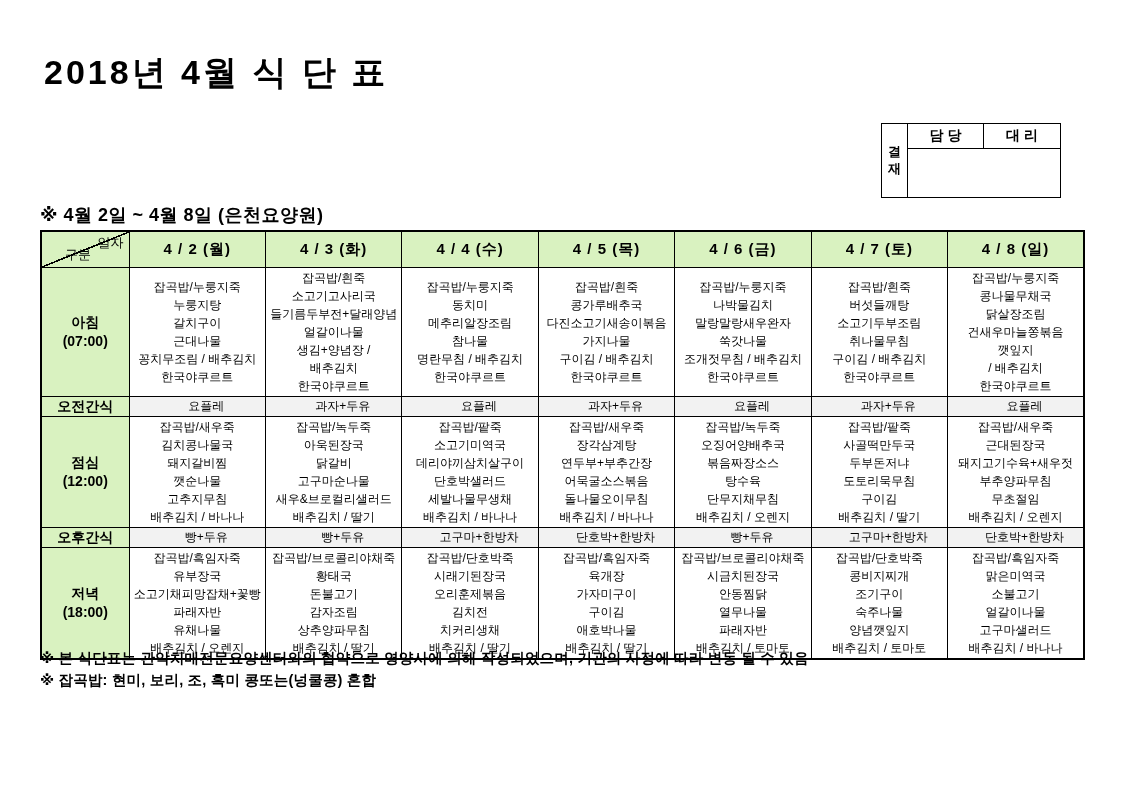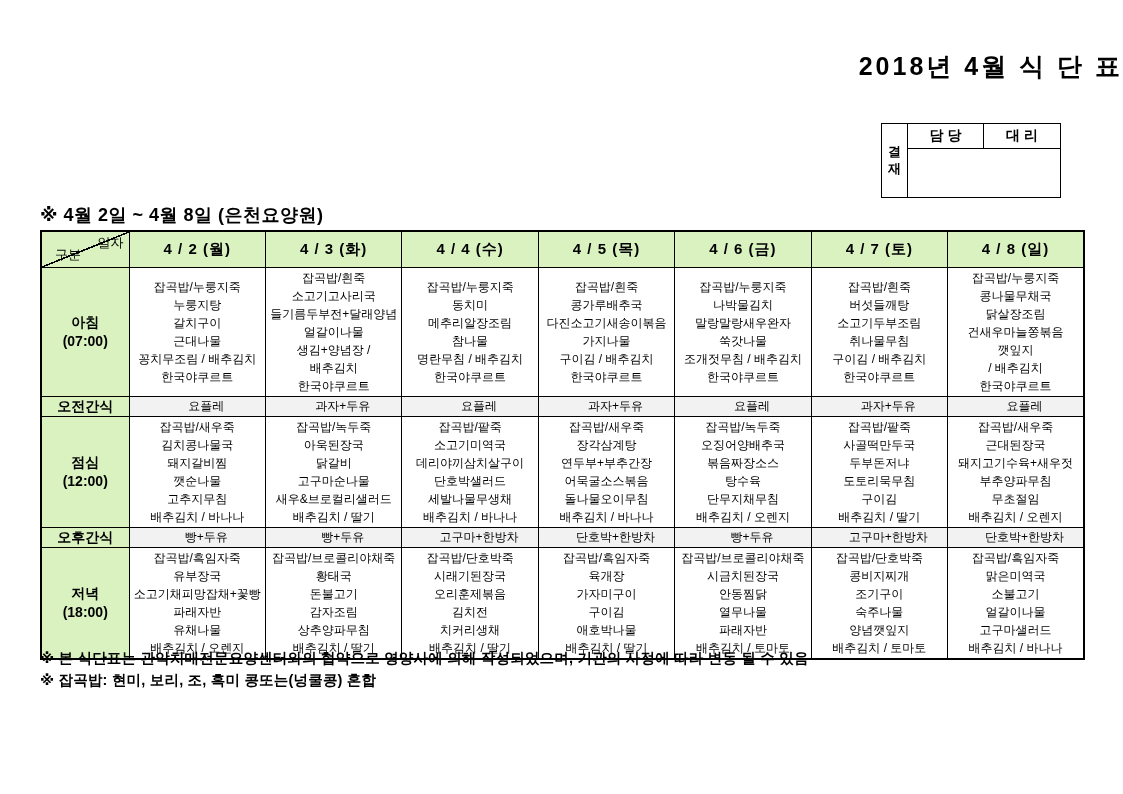--- a/index.html
+++ b/index.html
@@ -13,22 +13,22 @@
     background:#fff;
     font-family:"Liberation Sans","DejaVu Sans",sans-serif;
     color:#000;
     position:relative;
     overflow:hidden;
   }
   .page{position:relative;width:1123px;height:794px;}
 
   .title{
     position:absolute;top:50px;left:0;width:100%;
-    text-align:right;
-    font-size:25px;font-weight:bold;letter-spacing:3px;
+    text-align:left;
+    font-size:34px;font-weight:bold;letter-spacing:3px;padding-left:44px;
   }
 
   
   .approval{
     position:absolute;left:881px;top:123px;width:180px;height:75px;
     display:flex;border:1px solid var(--border);
     background:#fff;
   }
   .approval-left{
     width:26px;border-right:1px solid var(--border);
@@ -76,21 +76,21 @@
     background:
       linear-gradient(to bottom right,
         transparent calc(50% - 0.8px),
         var(--border) calc(50% - 0.8px),
         var(--border) calc(50% + 0.8px),
         transparent calc(50% + 0.8px)),
       var(--green);
     font-size:13px;font-weight:normal;margin-left:30px;
   }
   .corner-top{position:absolute;top:2px;right:5px;}
-  .corner-bottom{position:absolute;bottom:3px;left:13px;}
+  .corner-bottom{position:absolute;bottom:3px;left:23px;}
 
   th.day-th{
     background:var(--green);
     font-size:15px;font-weight:bold;letter-spacing:1px;
   }
   th.row-label{
     background:var(--green);
     font-size:14px;font-weight:bold;line-height:1.35;
   }
   td.cell{

